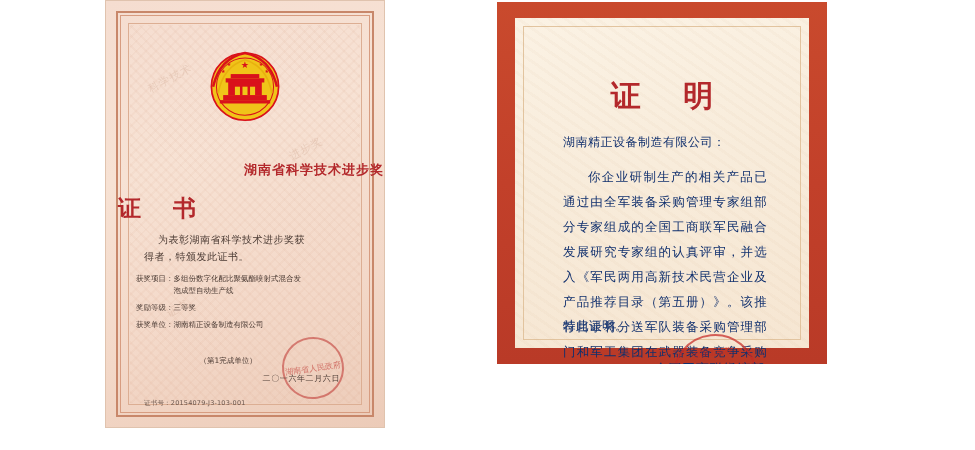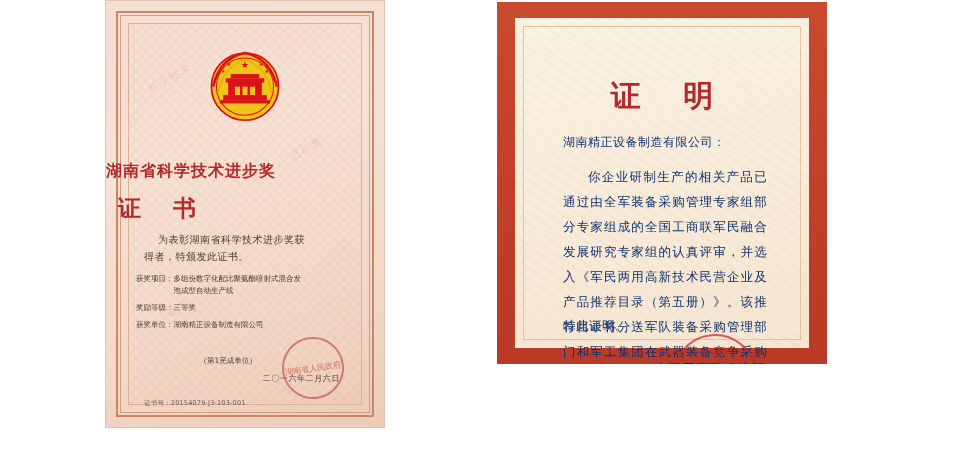--- a/index.html
+++ b/index.html
@@ -65,23 +65,23 @@
     top: 42px;
     transform: translateX(-50%);
     width: 84px;
     height: 84px;
   }
 
   .cert-left .title-main {
     position: absolute;
     left: 0; right: 0;
     top: 160px;
-    text-align: left;
-    font-family: "DejaVu Sans", sans-serif;
-    font-size: 16px;
+    text-align: right;
+    font-family: "DejaVu Sans", sans-serif;
+    font-size: 13px;
     font-weight: bold;
     letter-spacing: 1px;
     color: #b3282b;
   }
   .cert-left .title-sub {
     position: absolute;
     left: 0; right: 0;
     top: 192px;
     text-align: left;
     font-family: "DejaVu Sans", sans-serif;

